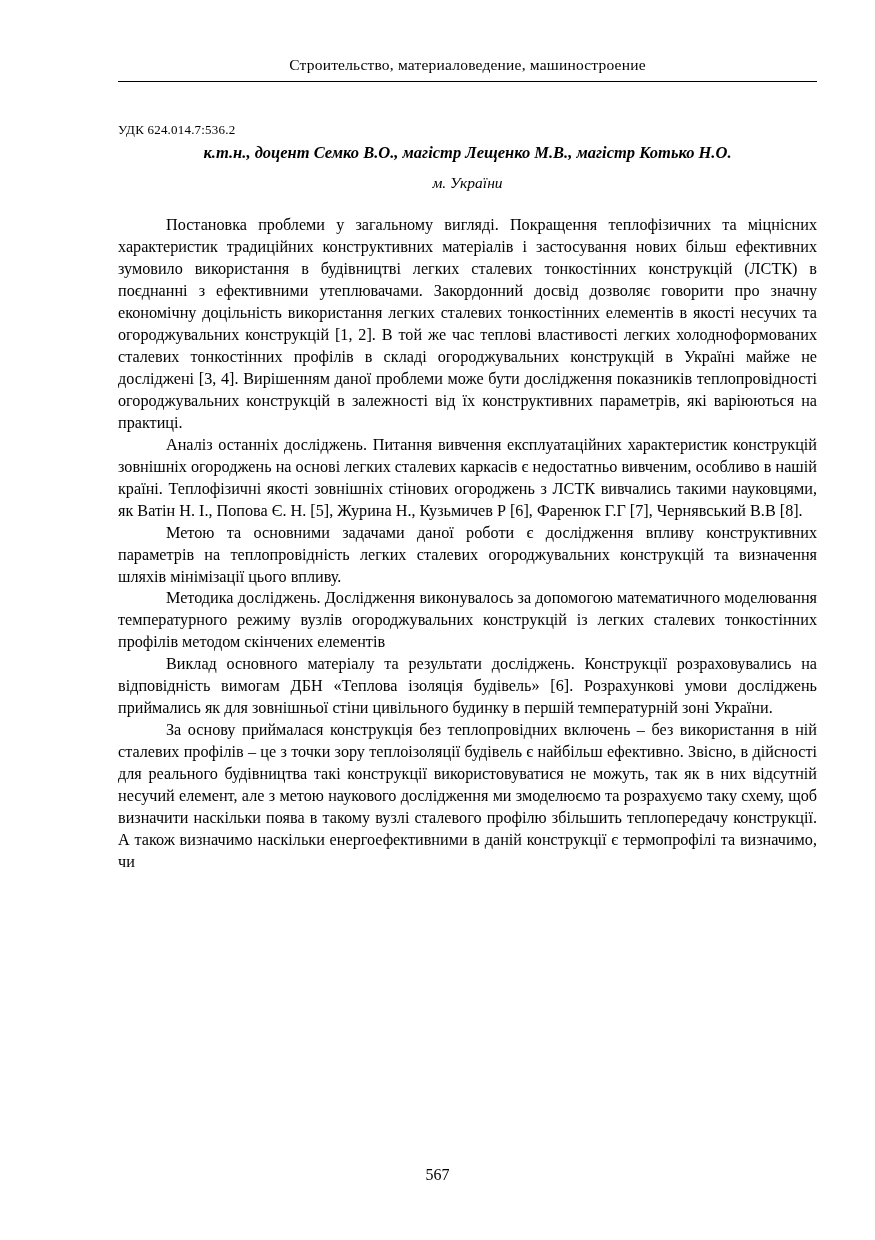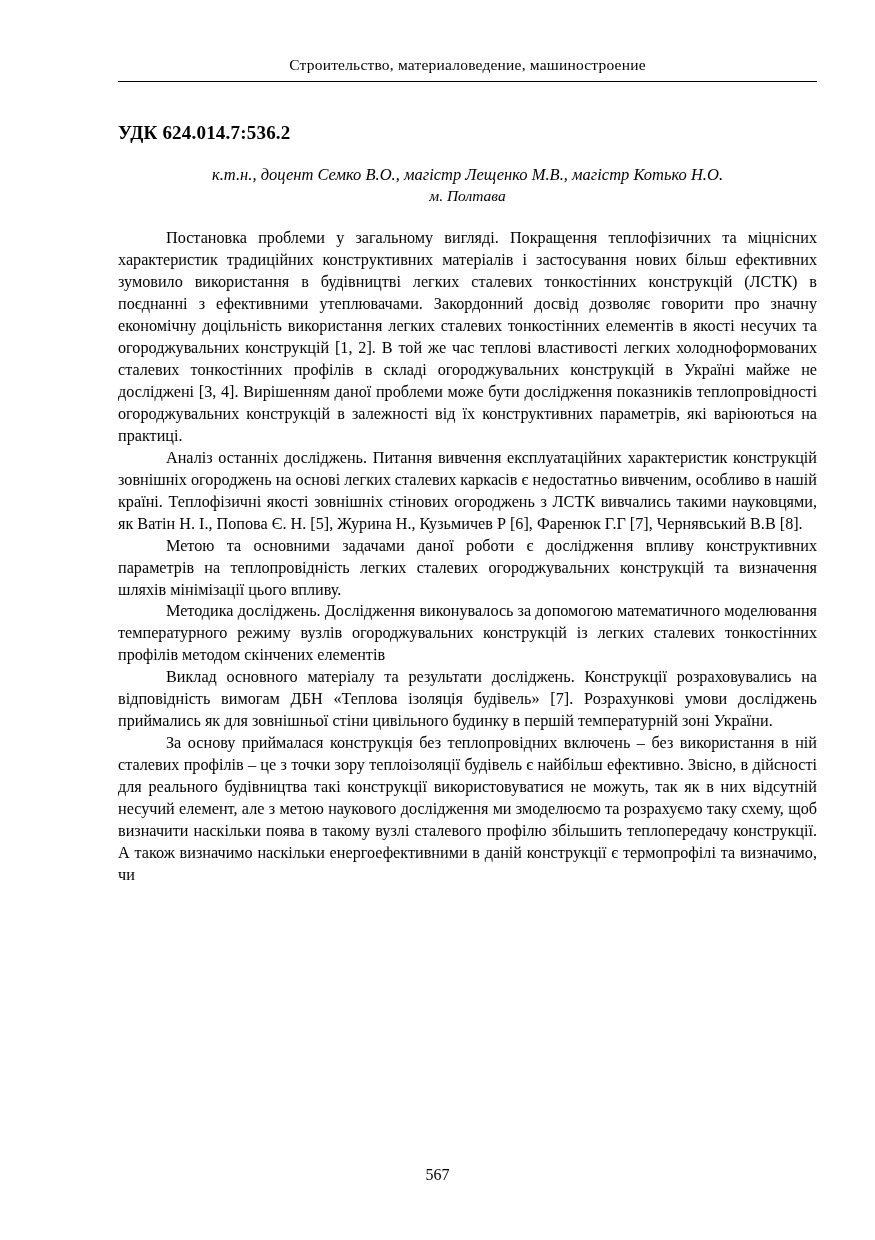--- a/index.html
+++ b/index.html
@@ -26,41 +26,41 @@
     text-align: center;
     font-size: 15.5px;
     letter-spacing: 0.2px;
     padding-bottom: 7px;
   }
   .head-rule {
     border-bottom: 1.4px solid #000;
     margin-bottom: 40px;
   }
   .udk {
-    font-size: 19px;
-    font-weight: bold;
-    margin-bottom: 20px;
+    font-size: 13px;
+    font-weight: normal;
+    margin-bottom: 4px;
     letter-spacing: 0.2px;
   }
   .title {
     text-align: center;
     font-size: 16.5px;
     font-weight: bold;
     line-height: 1.28;
     text-transform: uppercase;
     margin: 0 0 26px 0;
     letter-spacing: 0.1px;
   }
   .authors {
     text-align: center;
     font-size: 16.5px;
-    font-weight: normal;
+    font-weight: bold;
     font-style: italic;
     line-height: 1.3;
-    margin-bottom: 1px;
+    margin-bottom: 10px;
   }
   .affiliation {
     text-align: center;
     font-size: 15.5px;
     font-style: italic;
     line-height: 1.28;
     margin-bottom: 22px;
   }
   .body-text p {
     margin: 0;
@@ -88,26 +88,26 @@
 <div class="page">
 
   <div class="running-head">Строительство, материаловедение, машиностроение</div>
   <div class="head-rule"></div>
 
   <div class="udk">УДК 624.014.7:536.2</div>
 
 
   <div class="authors">к.т.н., доцент Семко В.О., магістр Лещенко М.В., магістр Котько Н.О.</div>
   <div class="affiliation">
-    <div>м. Полтава</div>
+    <div>м. України</div>
   </div>
 
   <div class="body-text">
     <p><b class="lead">Постановка проблеми у загальному вигляді.</b><span> Покращення теплофізичних та міцнісних характеристик традиційних конструктивних матеріалів і застосування нових більш ефективних зумовило використання в будівництві легких сталевих тонкостінних конструкцій (ЛСТК) в поєднанні з ефективними утеплювачами. Закордонний досвід дозволяє говорити про значну економічну доцільність використання легких сталевих тонкостінних елементів в якості несучих та огороджувальних конструкцій [1, 2]. В той же час теплові властивості легких холодноформованих сталевих тонкостінних профілів в складі огороджувальних конструкцій в Україні майже не досліджені [3, 4]. Вирішенням даної проблеми може бути дослідження показників теплопровідності огороджувальних конструкцій в залежності від їх конструктивних параметрів, які варіюються на практиці.</span></p>
     <p><b class="lead">Аналіз останніх досліджень.</b><span> Питання вивчення експлуатаційних характеристик конструкцій зовнішніх огороджень на основі легких сталевих каркасів є недостатньо вивченим, особливо в нашій країні. Теплофізичні якості зовнішніх стінових огороджень з ЛСТК вивчались такими науковцями, як Ватін Н. І., Попова Є. Н. [5], Журина Н., Кузьмичев Р [6], Фаренюк Г.Г [7], Чернявський В.В [8].</span></p>
     <p><b class="lead">Метою</b><span> та основними задачами даної роботи є дослідження впливу конструктивних параметрів на теплопровідність легких сталевих огороджувальних конструкцій та визначення шляхів мінімізації цього впливу.</span></p>
     <p><b class="lead">Методика досліджень.</b><span> Дослідження виконувалось за допомогою математичного моделювання температурного режиму вузлів огороджувальних конструкцій із легких сталевих тонкостінних профілів методом скінчених елементів</span></p>
-    <p><b class="lead">Виклад основного матеріалу та результати досліджень.</b><span> Конструкції розраховувались на відповідність вимогам ДБН «Теплова ізоляція будівель» [7]. Розрахункові умови досліджень приймались як для зовнішньої стіни цивільного будинку в першій температурній зоні України.</span></p>
+    <p><b class="lead">Виклад основного матеріалу та результати досліджень.</b><span> Конструкції розраховувались на відповідність вимогам ДБН «Теплова ізоляція будівель» [6]. Розрахункові умови досліджень приймались як для зовнішньої стіни цивільного будинку в першій температурній зоні України.</span></p>
     <p><span>За основу приймалася конструкція без теплопровідних включень – без використання в ній сталевих профілів – це з точки зору теплоізоляції будівель є найбільш ефективно. Звісно, в дійсності для реального будівництва такі конструкції використовуватися не можуть, так як в них відсутній несучий елемент, але з метою наукового дослідження ми змоделюємо та розрахуємо таку схему, щоб визначити наскільки поява в такому вузлі сталевого профілю збільшить теплопередачу конструкції. А також визначимо наскільки енергоефективними в даній конструкції є термопрофілі та визначимо, чи</span></p>
   </div>
 
   <div class="pagenum">567</div>
 </div>
 
 </body></html>

